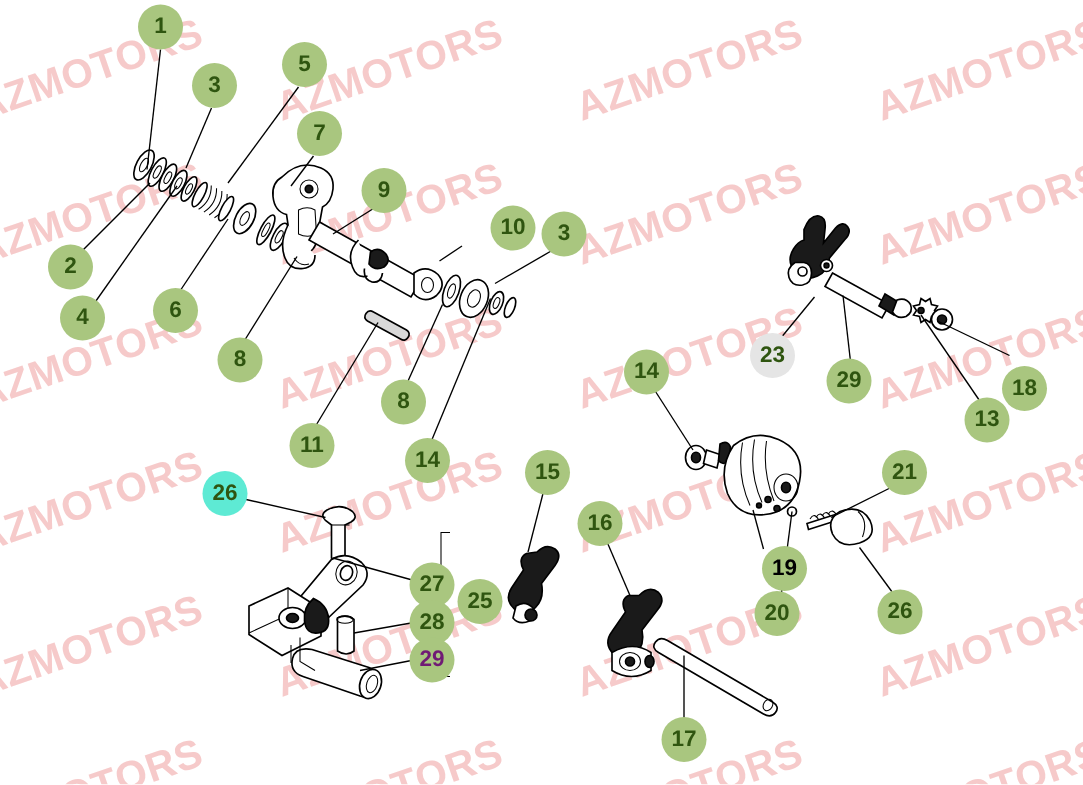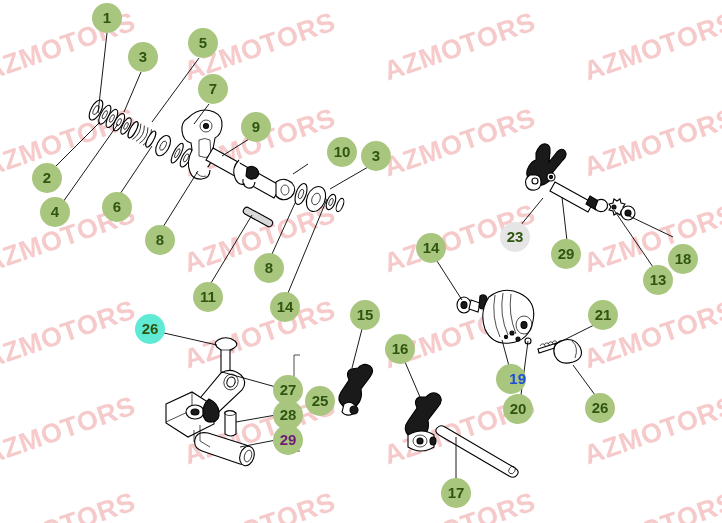--- a/index.html
+++ b/index.html
@@ -318,21 +318,21 @@
       <div class="badge" style="left: 145px; top: 225px; width: 30px; height: 30px; line-height: 30px; background: rgb(169, 198, 127); color: rgb(47, 85, 16);">8</div>
       <div class="badge" style="left: 193px; top: 282px; width: 30px; height: 30px; line-height: 30px; background: rgb(169, 198, 127); color: rgb(47, 85, 16);">11</div>
       <div class="badge" style="left: 254px; top: 253px; width: 30px; height: 30px; line-height: 30px; background: rgb(169, 198, 127); color: rgb(47, 85, 16);">8</div>
       <div class="badge" style="left: 270px; top: 292px; width: 30px; height: 30px; line-height: 30px; background: rgb(169, 198, 127); color: rgb(47, 85, 16);">14</div>
       <div class="badge" style="left: 500px; top: 222px; width: 30px; height: 30px; line-height: 30px; background: #e5e5e5; color: rgb(47, 85, 16);">23</div>
       <div class="badge" style="left: 551px; top: 239px; width: 30px; height: 30px; line-height: 30px; background: rgb(169, 198, 127); color: rgb(47, 85, 16);">29</div>
       <div class="badge" style="left: 643px; top: 265px; width: 30px; height: 30px; line-height: 30px; background: rgb(169, 198, 127); color: rgb(47, 85, 16);">13</div>
       <div class="badge" style="left: 668px; top: 244px; width: 30px; height: 30px; line-height: 30px; background: rgb(169, 198, 127); color: rgb(47, 85, 16);">18</div>
       <div class="badge" style="left: 416px; top: 233px; width: 30px; height: 30px; line-height: 30px; background: rgb(169, 198, 127); color: rgb(47, 85, 16);">14</div>
       <div class="badge" style="left: 588px; top: 300px; width: 30px; height: 30px; line-height: 30px; background: rgb(169, 198, 127); color: rgb(47, 85, 16);">21</div>
-      <div class="badge" style="left: 496px; top: 364px; width: 30px; height: 30px; line-height: 30px; background: rgb(169, 198, 127); color: #1d4ed8; text-align: right;">19</div>
+      <div class="badge" style="left: 508px; top: 364px; width: 30px; height: 30px; line-height: 30px; background: rgb(169, 198, 127); color: #000000;">19</div>
       <div class="badge" style="left: 503px; top: 394px; width: 30px; height: 30px; line-height: 30px; background: rgb(169, 198, 127); color: rgb(47, 85, 16);">20</div>
       <div class="badge" style="left: 585px; top: 393px; width: 30px; height: 30px; line-height: 30px; background: rgb(169, 198, 127); color: rgb(47, 85, 16);">26</div>
       <div class="badge" style="left: 135px; top: 314px; width: 30px; height: 30px; line-height: 30px; background: #5eead4; color: rgb(47, 85, 16);">26</div>
       <div class="badge" style="left: 350px; top: 300px; width: 30px; height: 30px; line-height: 30px; background: rgb(169, 198, 127); color: rgb(47, 85, 16);">15</div>
       <div class="badge" style="left: 385px; top: 334px; width: 30px; height: 30px; line-height: 30px; background: rgb(169, 198, 127); color: rgb(47, 85, 16);">16</div>
       <div class="badge" style="left: 273px; top: 375px; width: 30px; height: 30px; line-height: 30px; background: rgb(169, 198, 127); color: rgb(47, 85, 16);">27</div>
       <div class="badge" style="left: 305px; top: 386px; width: 30px; height: 30px; line-height: 30px; background: rgb(169, 198, 127); color: rgb(47, 85, 16);">25</div>
       <div class="badge" style="left: 273px; top: 400px; width: 30px; height: 30px; line-height: 30px; background: rgb(169, 198, 127); color: rgb(47, 85, 16);">28</div>
       <div class="badge" style="left: 273px; top: 425px; width: 30px; height: 30px; line-height: 30px; background: rgb(169, 198, 127); color: #701a75;">29</div>
       <div class="badge" style="left: 441px; top: 478px; width: 30px; height: 30px; line-height: 30px; background: rgb(169, 198, 127); color: rgb(47, 85, 16);">17</div>

